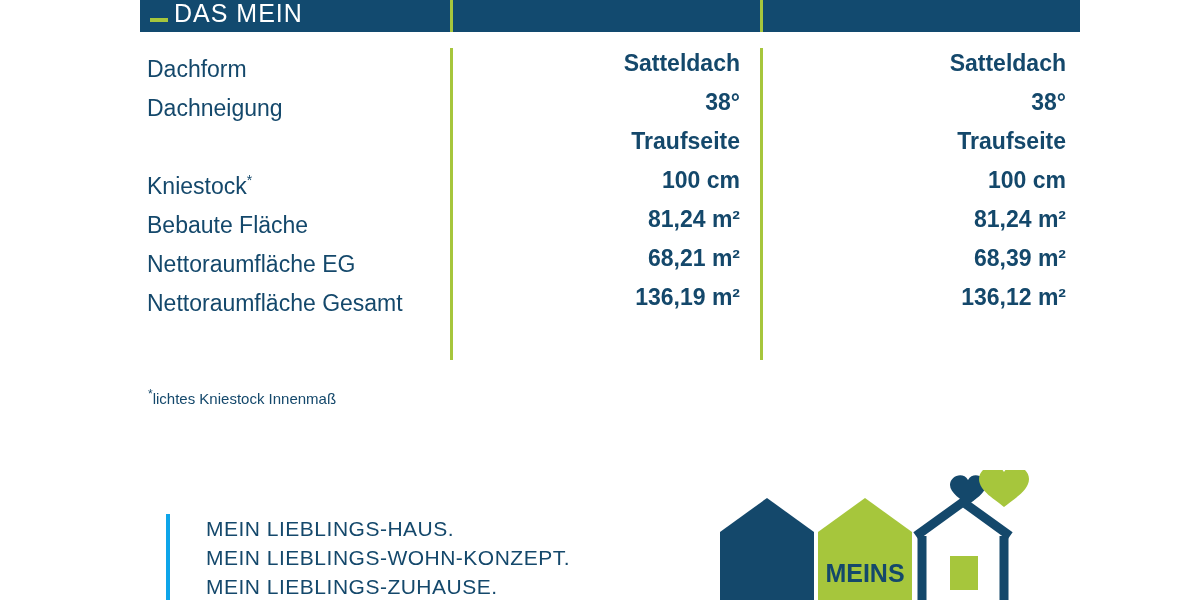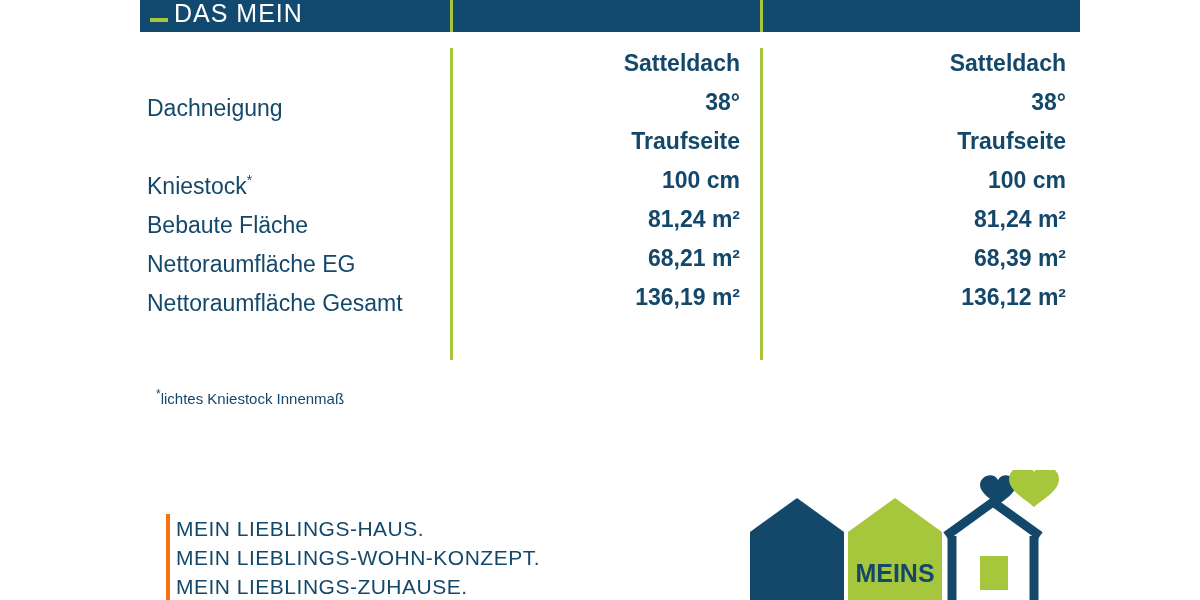--- a/index.html
+++ b/index.html
@@ -115,50 +115,50 @@
     left: 620px;
     width: 306px;
     text-align: right;
     font-size: 23px;
     font-weight: 600;
     color: #14486b;
   }
 
   .footnote {
     position: absolute;
-    left: 156px;
+    left: 148px;
     top: 387px;
     font-size: 15px;
     color: #14486b;
   }
   .footnote .star {
     font-size: 12px;
     vertical-align: super;
   }
 
   
   .slogan {
     position: absolute;
     left: 166px;
     top: 514px;
-    padding-left: 6px;
-    border-left: 4px solid #f97316;
+    padding-left: 36px;
+    border-left: 4px solid #0ea5e9;
   }
   .slogan div {
     font-size: 21px;
     letter-spacing: 0.5px;
     color: #14486b;
     line-height: 29px;
     white-space: nowrap;
   }
 
   
   .logo-graphic {
     position: absolute;
-    left: 740px;
+    left: 710px;
     top: 470px;
     width: 330px;
     height: 130px;
   }
 </style>
 </head>
 <body>
 
 <div class="header-bar">
   <div class="hdr-cell hdr-left">
@@ -169,20 +169,21 @@
   <div class="hdr-cell hdr-right"></div>
   <div class="hdr-divider d1"></div>
   <div class="hdr-divider d2"></div>
 </div>
 
 <div class="table-wrap">
   <div class="col-divider c1"></div>
   <div class="col-divider c2"></div>
 
   <div class="row">
+    <div class="cell-label"><span>Dachform</span><sup></sup></div>
     <div class="cell-v1">Satteldach</div>
     <div class="cell-v2">Satteldach</div>
   </div>
 
   <div class="row">
     <div class="cell-label"><span>Dachneigung</span><sup></sup></div>
     <div class="cell-v1">38°</div>
     <div class="cell-v2">38°</div>
   </div>
 

